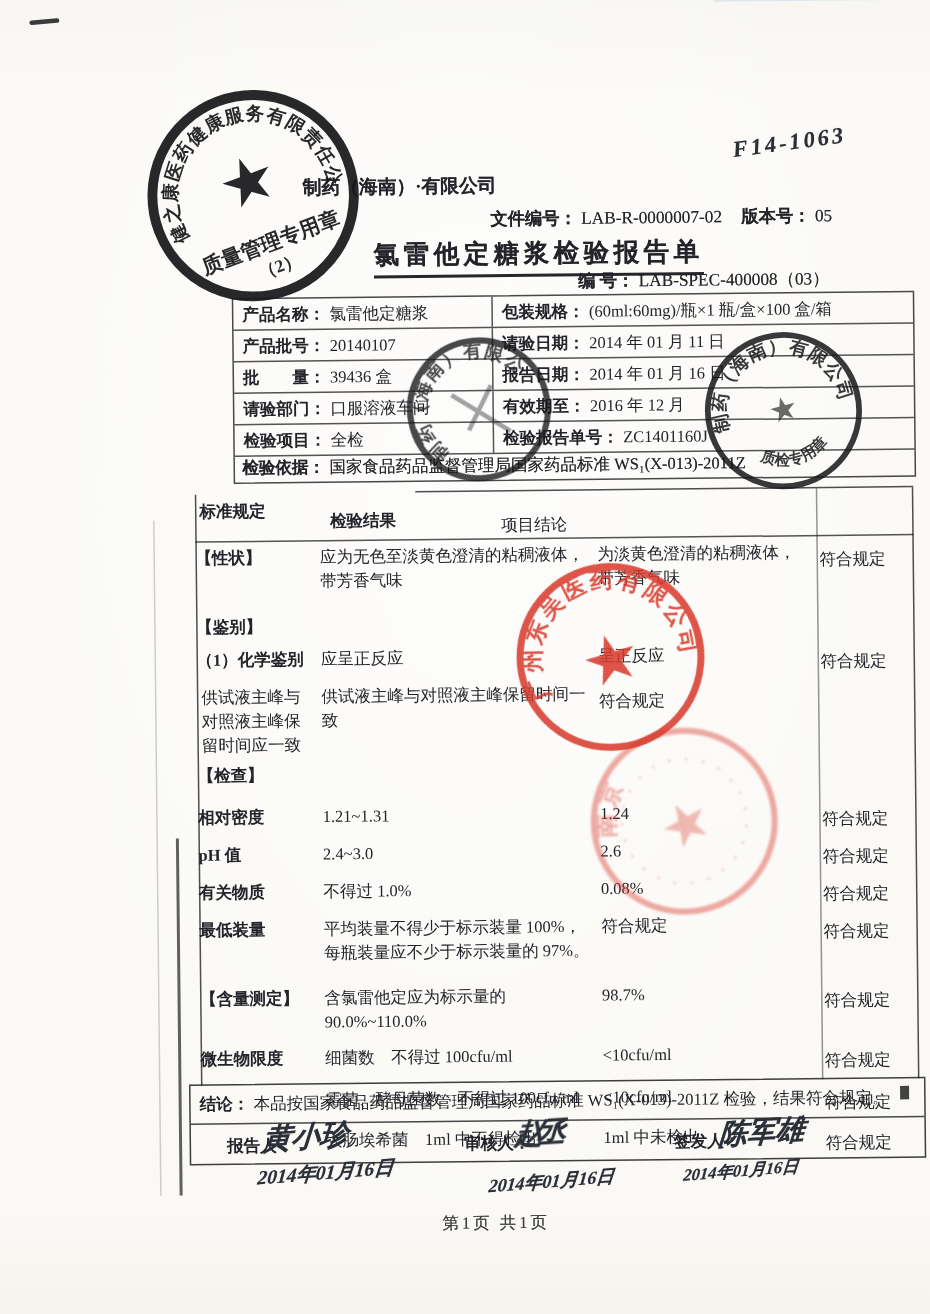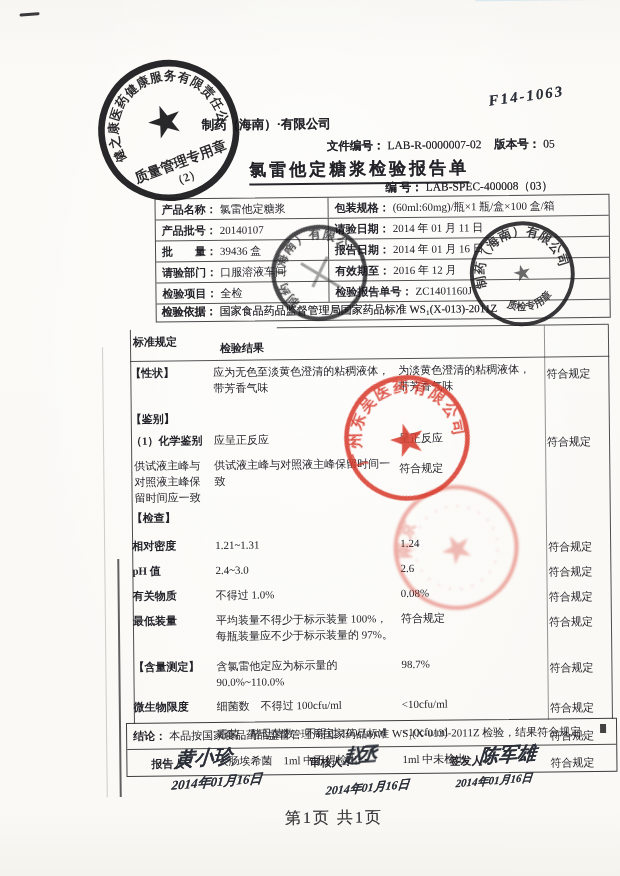--- a/index.html
+++ b/index.html
@@ -63,21 +63,21 @@
   
   .concl-box{position:absolute;left:123px;top:721px;width:489px;height:52px;
              border:1.2px solid rgba(28,28,30,.85);font-size:11px;}
   .concl-line{padding:5px 0 0 6px;height:20px;border-bottom:1px solid rgba(28,28,30,.8);
               white-space:nowrap;}
   .sig-line{position:relative;height:26px;}
   .sig-lab{position:absolute;top:7px;font-size:11px;font-weight:600;margin-left:18px;}
   .hand{font-style:italic;font-weight:700;color:#2a2f38;text-shadow:0 0 .5px rgba(30,34,44,.6);}
   .sig-name{position:absolute;font-size:19px;transform:rotate(-3deg) skewX(-8deg);}
   .sig-date{position:absolute;font-size:13px;transform:rotate(-4deg) skewX(-10deg);white-space:nowrap;}
-  .footer{left:281px;top:808px;font-size:16px;color:#3c3c40;letter-spacing:2px;}
+  .footer{left:291px;top:808px;font-size:11px;color:#3c3c40;letter-spacing:2px;}
 
   
   .stamp{position:absolute;}
   .stamp svg{overflow:visible;}
   .stamp text{font-family:"Liberation Serif",serif;font-weight:700;}
   .s-black{color:#17171a;}
   .s-red{color:#d8392b;}
 
   
   .artifact{position:absolute;}
@@ -128,20 +128,21 @@
       </div>
     </div>
   <div class="t ibasis" style="left:157px;top:299px;width:453px;font-size:11px;">
     <span class="lab">检验依据：</span><span>国家食品药品监督管理局国家药品标准 WS₁(X-013)-2011Z</span>
   </div>
 
   <div class="results">
     <div class="rhead">
       <div class="rcell" style="padding:0 0 0 3px;">标准规定</div>
       <div class="rcell" style="padding:7px 0 0 10px;">检验结果</div>
+      <div class="rcell" style="padding:11px 0 0 4px;font-weight:500;">项目结论</div>
     </div>
     <div>
 
         <div class="rrow">
           <div class="rcell item">【性状】</div>
           <div class="rcell">应为无色至淡黄色澄清的粘稠液体，带芳香气味</div>
           <div class="rcell">为淡黄色澄清的粘稠液体，带芳香气味</div>
           <div class="rcell concl">符合规定</div>
         </div>
 

